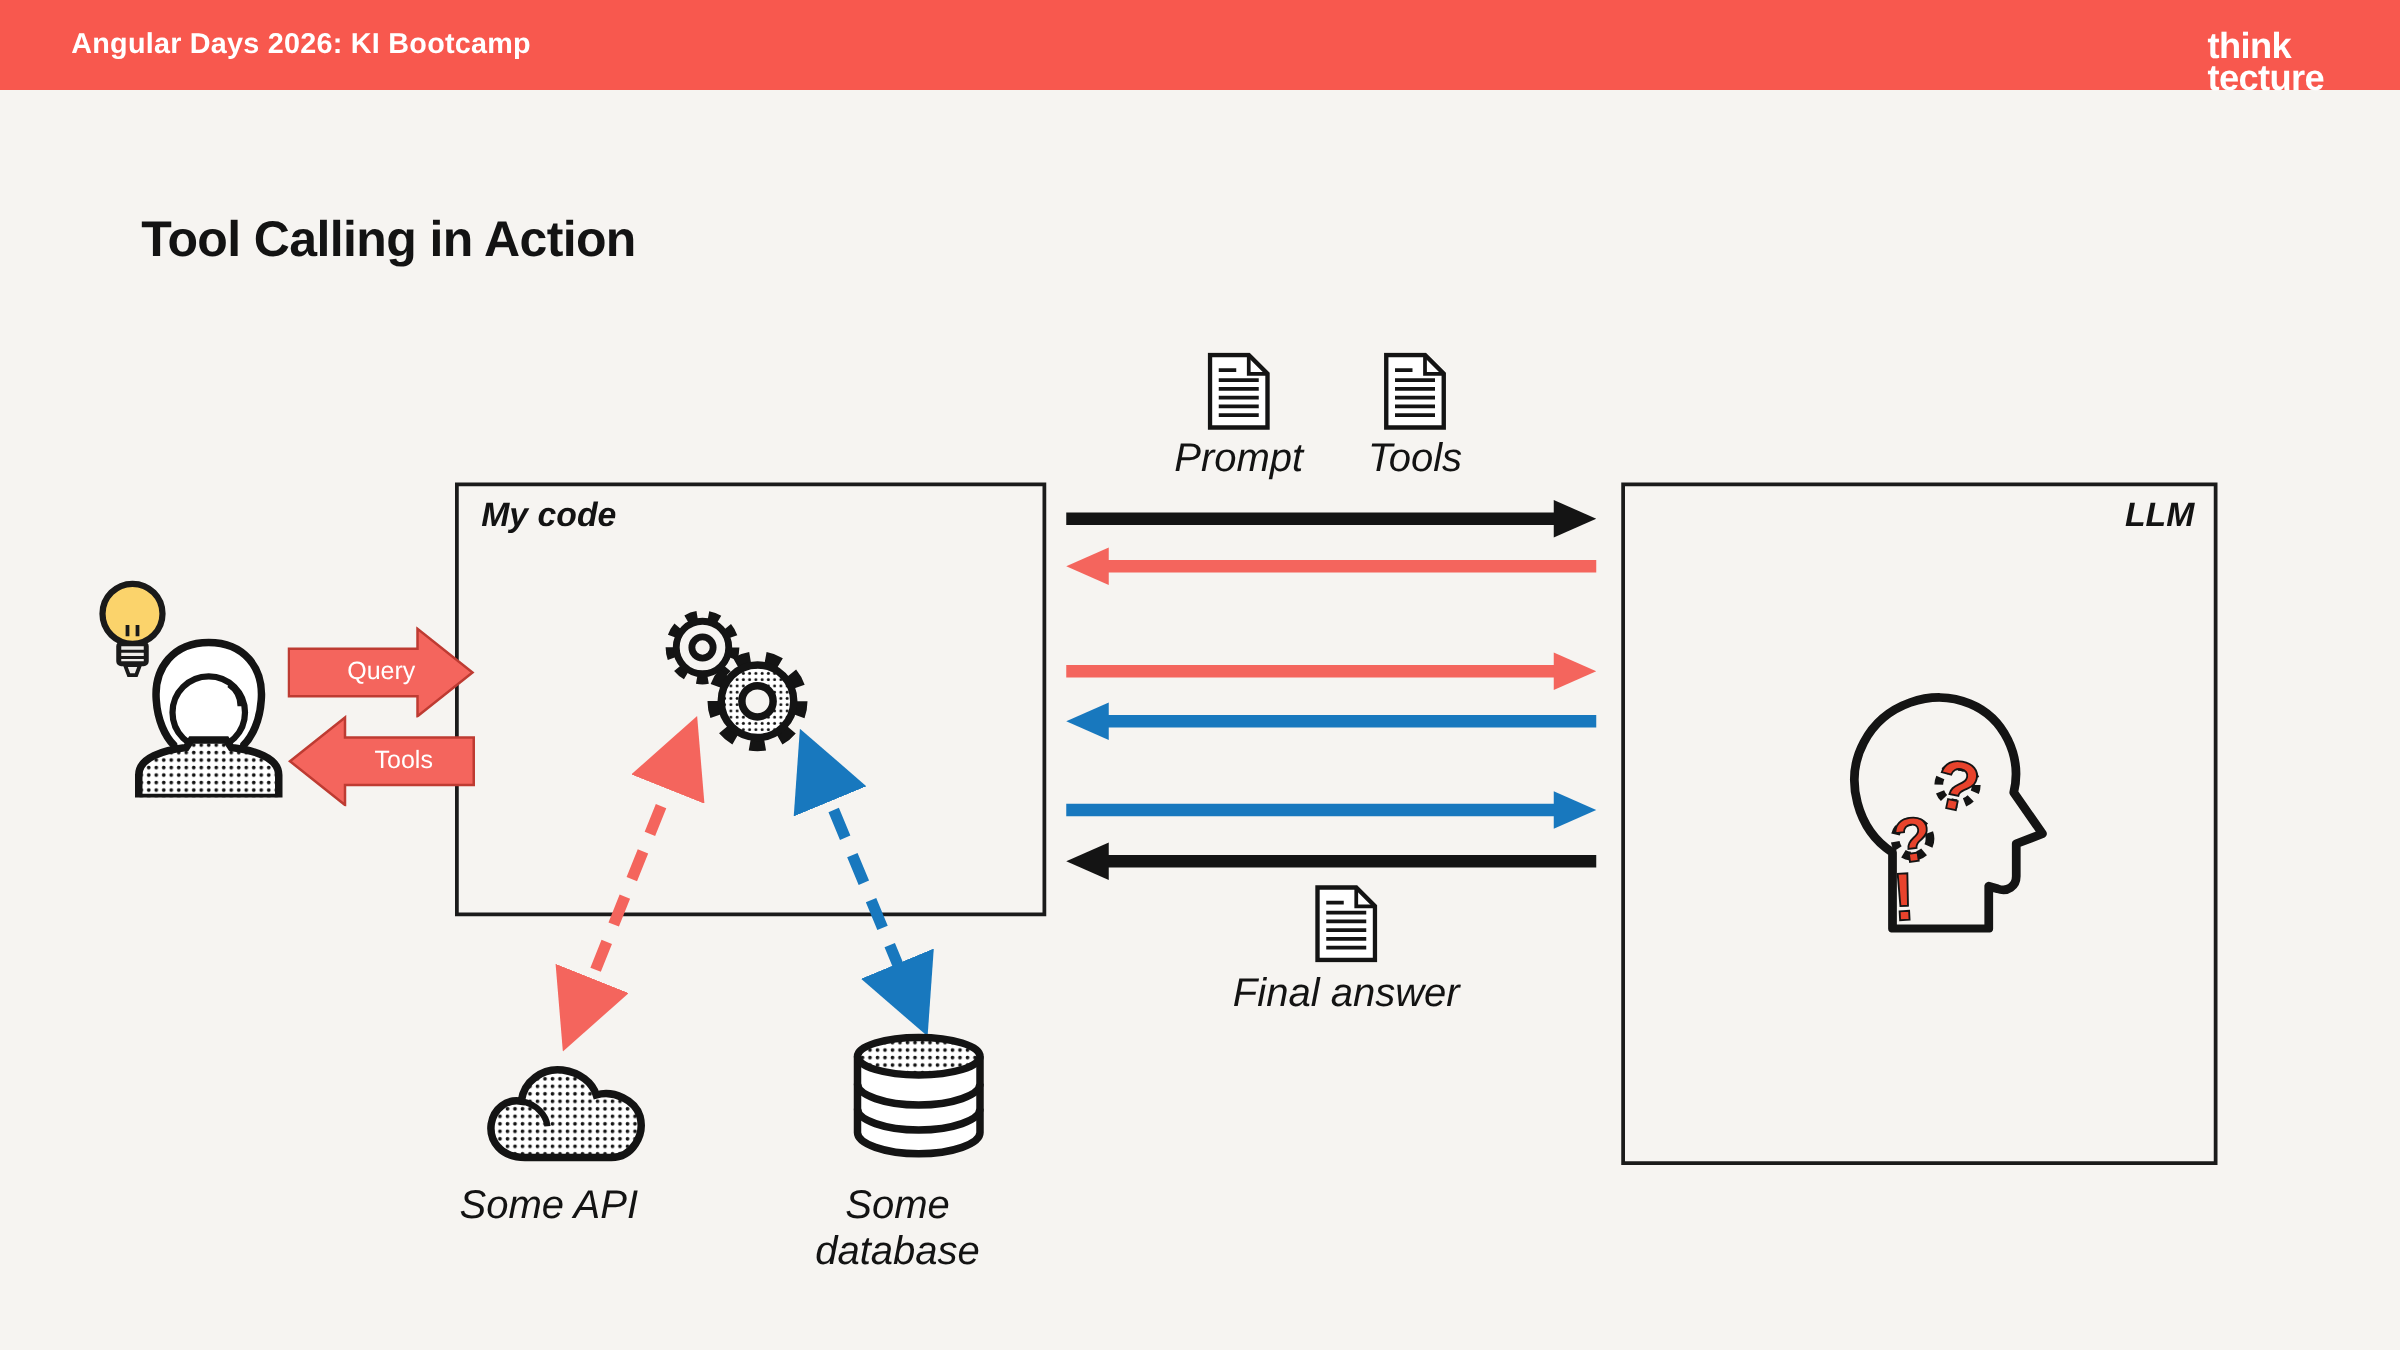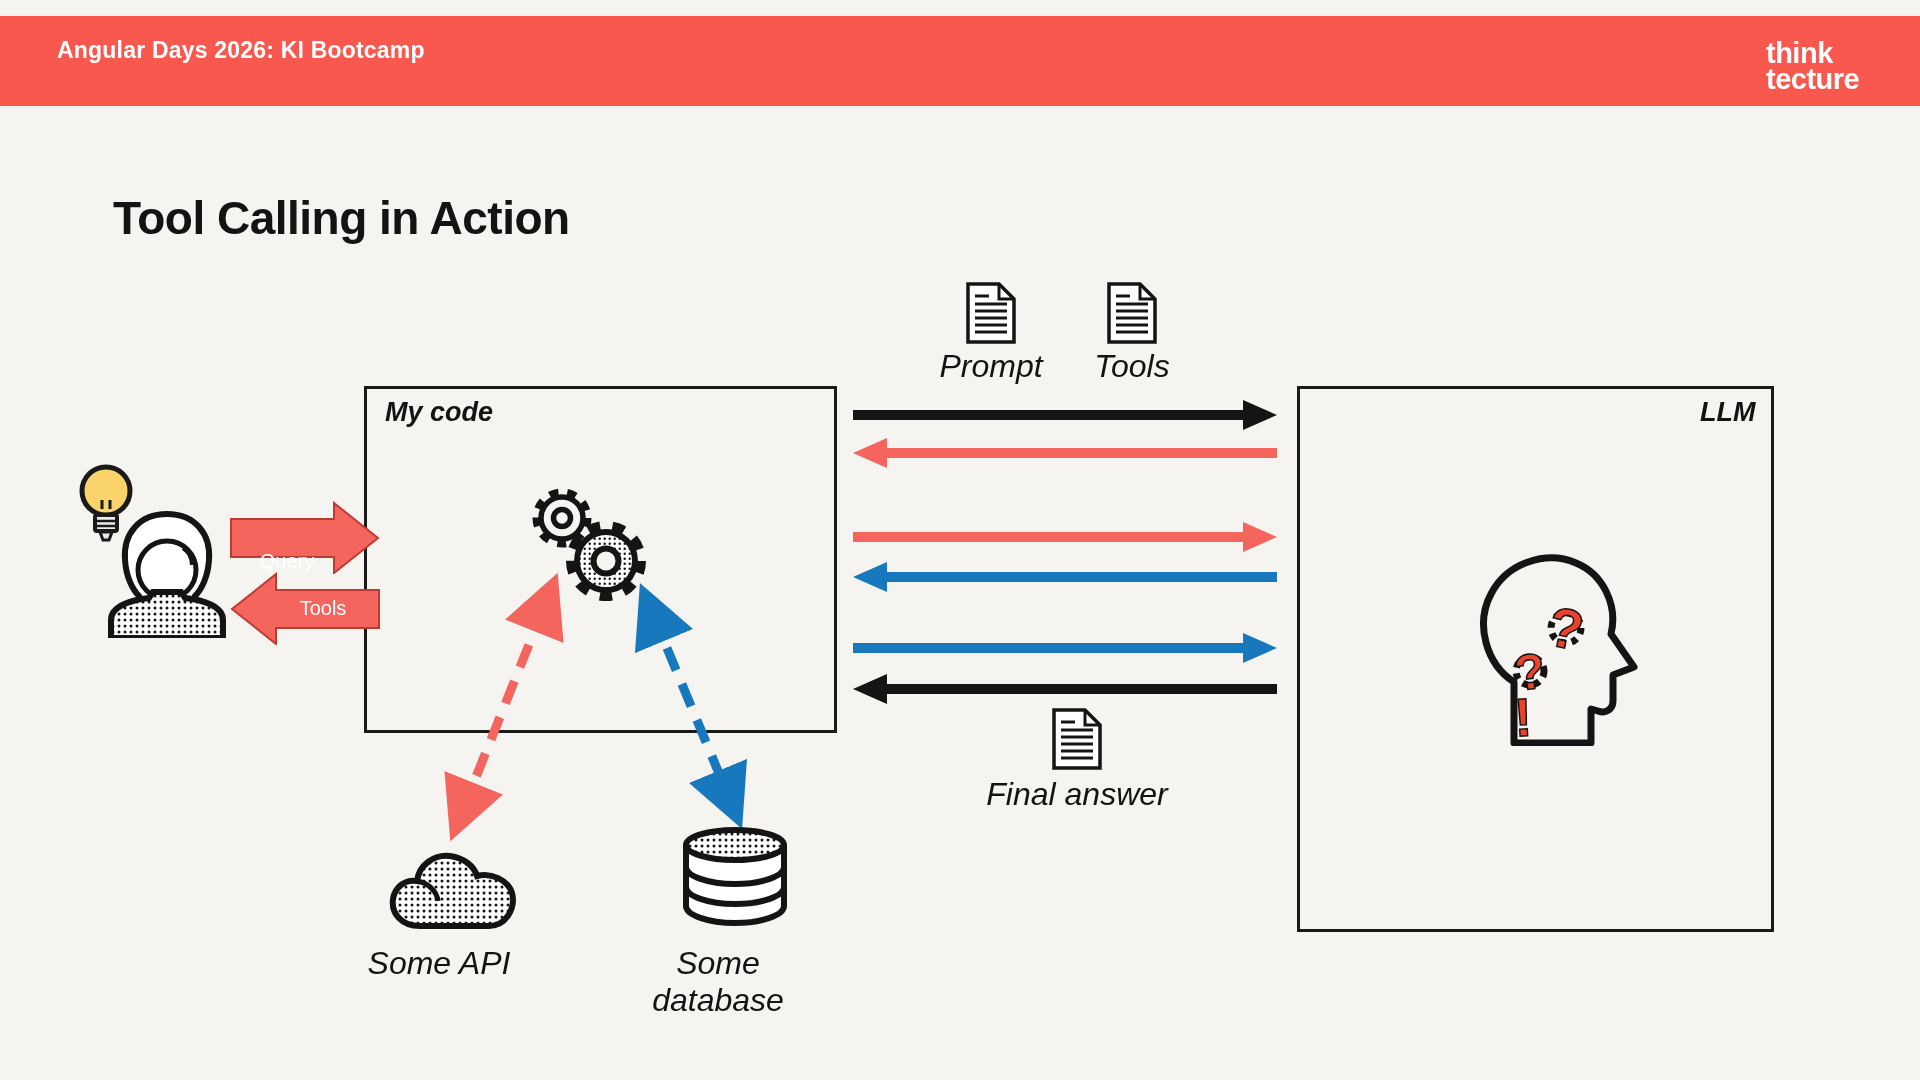--- a/index.html
+++ b/index.html
@@ -3,26 +3,26 @@
 <meta charset="utf-8">
 <style>
   html,body{margin:0;padding:0;background:#e9e7e4;}
   .slide{
     position:relative;width:1920px;height:1080px;overflow:hidden;
     background:var(--bg,#F6F4F1);
     font-family:"Liberation Sans","DejaVu Sans",sans-serif;color:#141414;
   }
   .abs{position:absolute;}
   
-  .hdr{position:absolute;left:0;top:16px;width:1920px;height:90px;background:var(--header-red,#F8584E);}
+  .hdr{position:absolute;left:0;top:0;width:1920px;height:72px;background:var(--header-red,#F8584E);}
   .hdr-title{position:absolute;left:57px;top:21px;font-size:23px;font-weight:bold;color:#fff;letter-spacing:.2px;}
   .hdr-sub{position:absolute;left:57px;top:54px;font-size:23px;color:#fdf0ee;}
   .logo{position:absolute;left:1766px;top:24px;color:#fff;font-weight:bold;font-size:29px;line-height:26px;letter-spacing:-0.5px;}
   
-  .title{position:absolute;left:113px;top:170px;font-size:46px;font-weight:bold;color:#131313;letter-spacing:-0.5px;margin-top:21px;}
+  .title{position:absolute;left:113px;top:170px;font-size:40px;font-weight:bold;color:#131313;letter-spacing:-0.5px;}
   
   .box{position:absolute;border:3px solid #1a1a1a;background:transparent;}
   .box-label{position:absolute;font-style:italic;font-size:27px;color:#131313;font-weight:bold;}
   
   .lbl{position:absolute;font-style:italic;font-size:32px;color:#131313;text-align:center;}
   
   .msg-arrow{position:absolute;left:853px;width:424px;height:30px;}
   .msg-bar{position:absolute;top:10px;height:10px;}
   .msg-head{position:absolute;top:0;width:0;height:0;border-top:15px solid transparent;border-bottom:15px solid transparent;}
   
@@ -69,21 +69,21 @@
     </defs>
     <path d="M62,4 C34,4 18,24 20,50 C21,66 27,79 34,86 L36,97 H88 L90,86 C97,79 103,66 104,50 C106,24 90,4 62,4 Z" fill="#ffffff" stroke="#141414" stroke-width="6"></path>
     <circle cx="62" cy="60" r="29" fill="#ffffff" stroke="#141414" stroke-width="5"></circle>
     <path d="M78,38 q9,6 9,17" fill="none" stroke="#141414" stroke-width="4"></path>
     <path d="M6,128 L6,110 C6,96 26,90 44,88 L48,82 H76 L80,88 C98,90 118,96 118,110 L118,128 Z" fill="url(#dpP)" stroke="#141414" stroke-width="6"></path>
   </svg>
 
   <svg class="abs" style="left:230px;top:501px;" width="150" height="73" viewBox="0 0 150 73">
     <polygon points="1,18 104,18 104,2 148,37 104,72 104,56 1,56" fill="var(--arrow-red)" stroke="var(--block-arrow-border)" stroke-width="2"></polygon>
   </svg>
-  <div class="block-arrow-label" style="left:217px;top:526px;width:140px;margin-top:24px;">Query</div>
+  <div class="block-arrow-label" style="left:235px;top:526px;width:140px;">Query</div>
 
   <svg class="abs" style="left:230px;top:572px;" width="150" height="73" viewBox="0 0 150 73">
     <polygon points="149,18 46,18 46,2 2,37 46,72 46,56 149,56" fill="var(--arrow-red)" stroke="var(--block-arrow-border)" stroke-width="2"></polygon>
   </svg>
   <div class="block-arrow-label" style="left:258px;top:597px;width:130px;">Tools</div>
 
   <svg class="abs" style="left:528px;top:482px;" width="125" height="125" viewBox="0 0 125 125">
     <defs>
       <pattern id="dpG" width="5" height="5" patternUnits="userSpaceOnUse">
         <rect width="5" height="5" fill="#ffffff"></rect>

